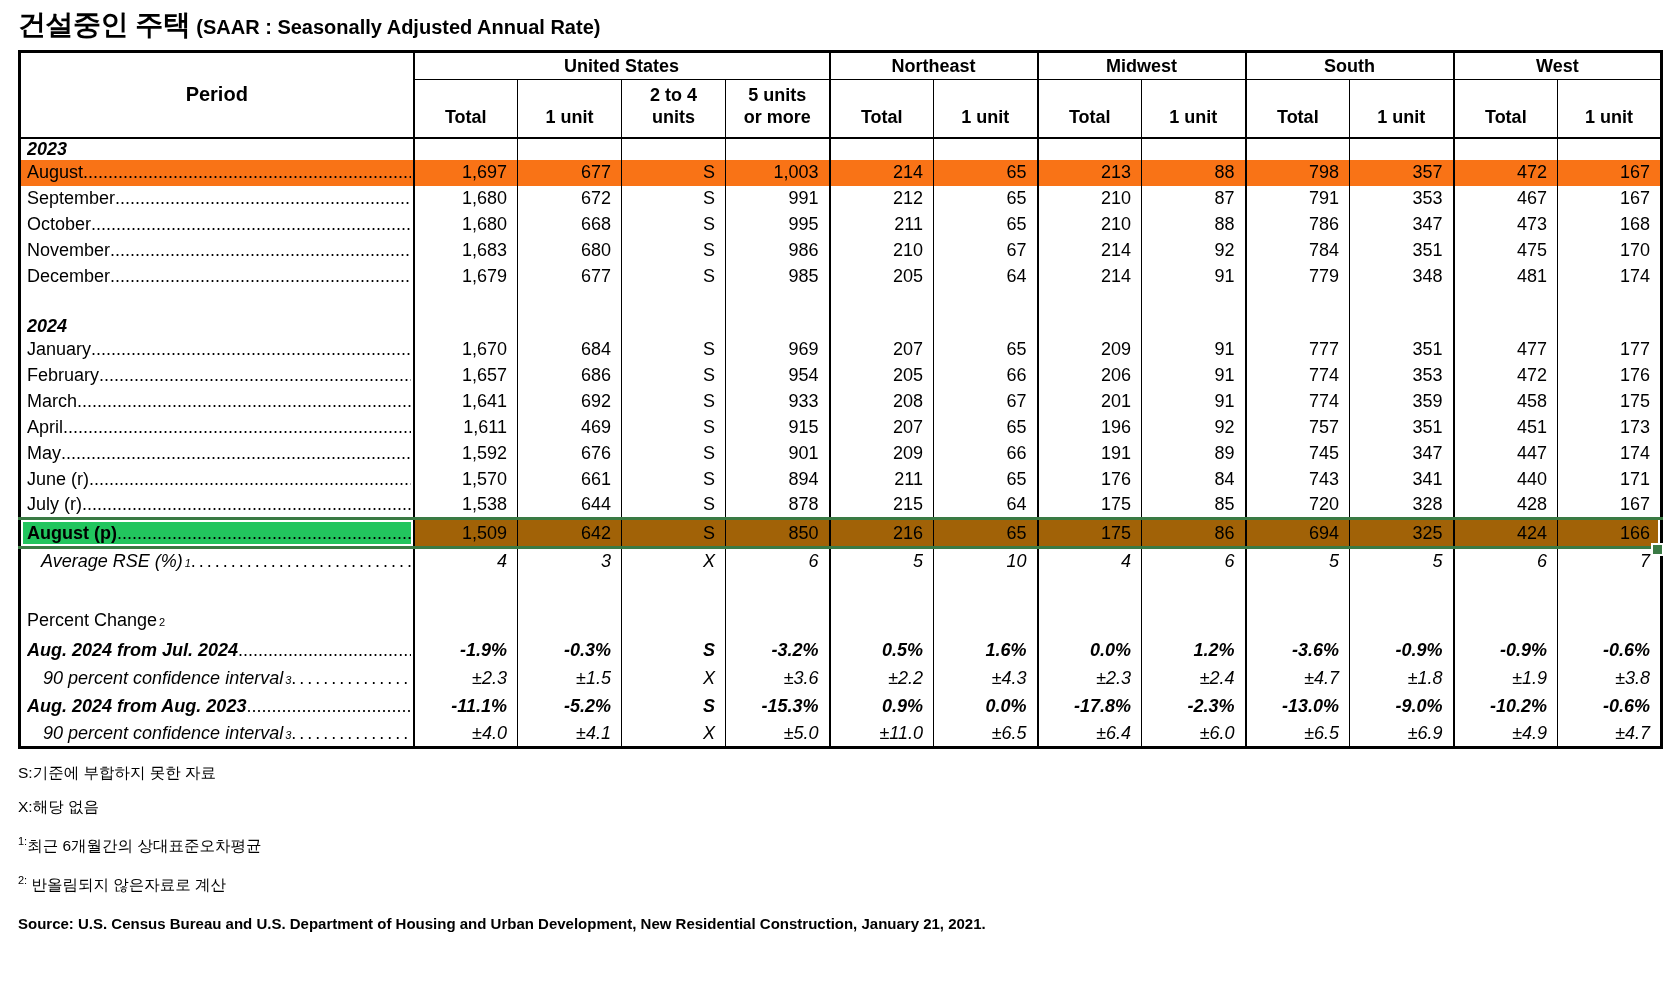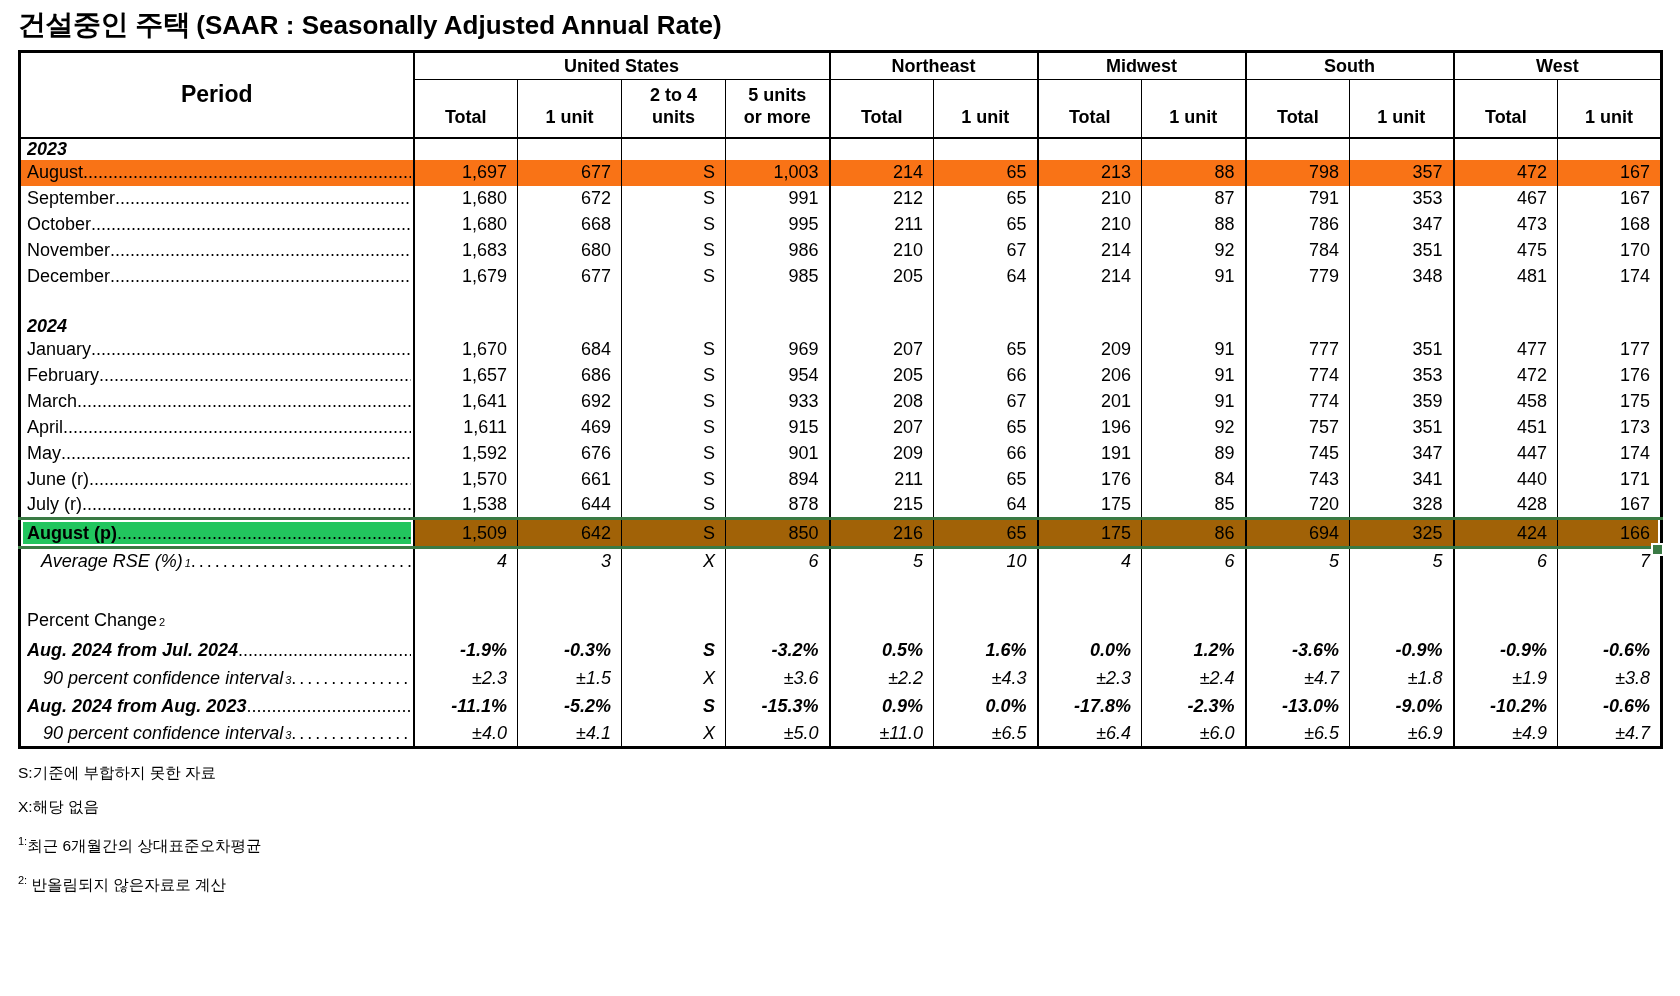--- a/index.html
+++ b/index.html
@@ -2,31 +2,31 @@
 <html><head>
 <meta charset="utf-8">
 <style>
   html,body{margin:0;padding:0;background:#fff;}
   body{width:1680px;height:996px;font-family:"Liberation Sans",sans-serif;color:#000;overflow:hidden;}
   .page{position:relative;width:1680px;height:996px;}
 
   
   .title{margin:6px 0 6px 18px;white-space:nowrap;}
   .title .kr{font-size:28px;font-weight:bold;letter-spacing:-0.5px;}
-  .title .en{font-size:26px;font-weight:bold;margin-left:6px;}
+  .title .en{font-size:20px;font-weight:bold;margin-left:6px;}
 
   
   table{border-collapse:collapse;table-layout:fixed;width:1642px;margin-left:18px;border:3px solid #000;}
   th,td{padding:0;box-sizing:border-box;}
   thead th{font-weight:bold;font-size:18px;text-align:center;background:#fff;}
   tr.hrow1{height:28px;}
   tr.hrow2{height:58px;}
   th.region{border-bottom:1.5px solid #000;vertical-align:middle;margin-top:15px;}
   th.sub{vertical-align:bottom;padding-bottom:8px;white-space:pre-line;line-height:1.25;border-bottom:2.5px solid #000;}
-  th.period{vertical-align:middle;border-right:2.5px solid #000;border-bottom:2.5px solid #000;font-size:23px;}
+  th.period{vertical-align:middle;border-right:2.5px solid #000;border-bottom:2.5px solid #000;font-size:20px;}
   .vr{border-right:1.5px solid #000;}
   .grp{border-right:2.5px solid #000 !important;}
 
   tbody td{font-size:18px;vertical-align:middle;}
   td.vcell{text-align:right;padding-right:10px;border-right:1.5px solid #000;white-space:nowrap;}
   td.vcell.grp{border-right:2.5px solid #000;}
   td.vcell:last-child{border-right:none;}
   td.pcell{border-right:2.5px solid #000;padding-left:6px;padding-right:2px;overflow:hidden;}
   .pflex{display:flex;align-items:baseline;width:100%;overflow:hidden;}
   .plbl{white-space:nowrap;}
@@ -581,14 +581,15 @@
 
   <div class="fill-handle"></div>
 
   <div class="footnotes">
     <div class="fn"><span>S:기준에 부합하지 못한 자료</span></div>
     <div class="fn"><span>X:해당 없음</span></div>
     <div class="fn"><sup>1:</sup><span>최근 6개월간의 상대표준오차평균</span></div>
     <div class="fn"><sup>2:</sup> <span>반올림되지 않은자료로 계산</span></div>
   </div>
 
+  <div class="source">Source: U.S. Census Bureau and U.S. Department of Housing and Urban Development, New Residential Construction, January 21, 2021.</div>
 
 </div>
 
 </body></html>

